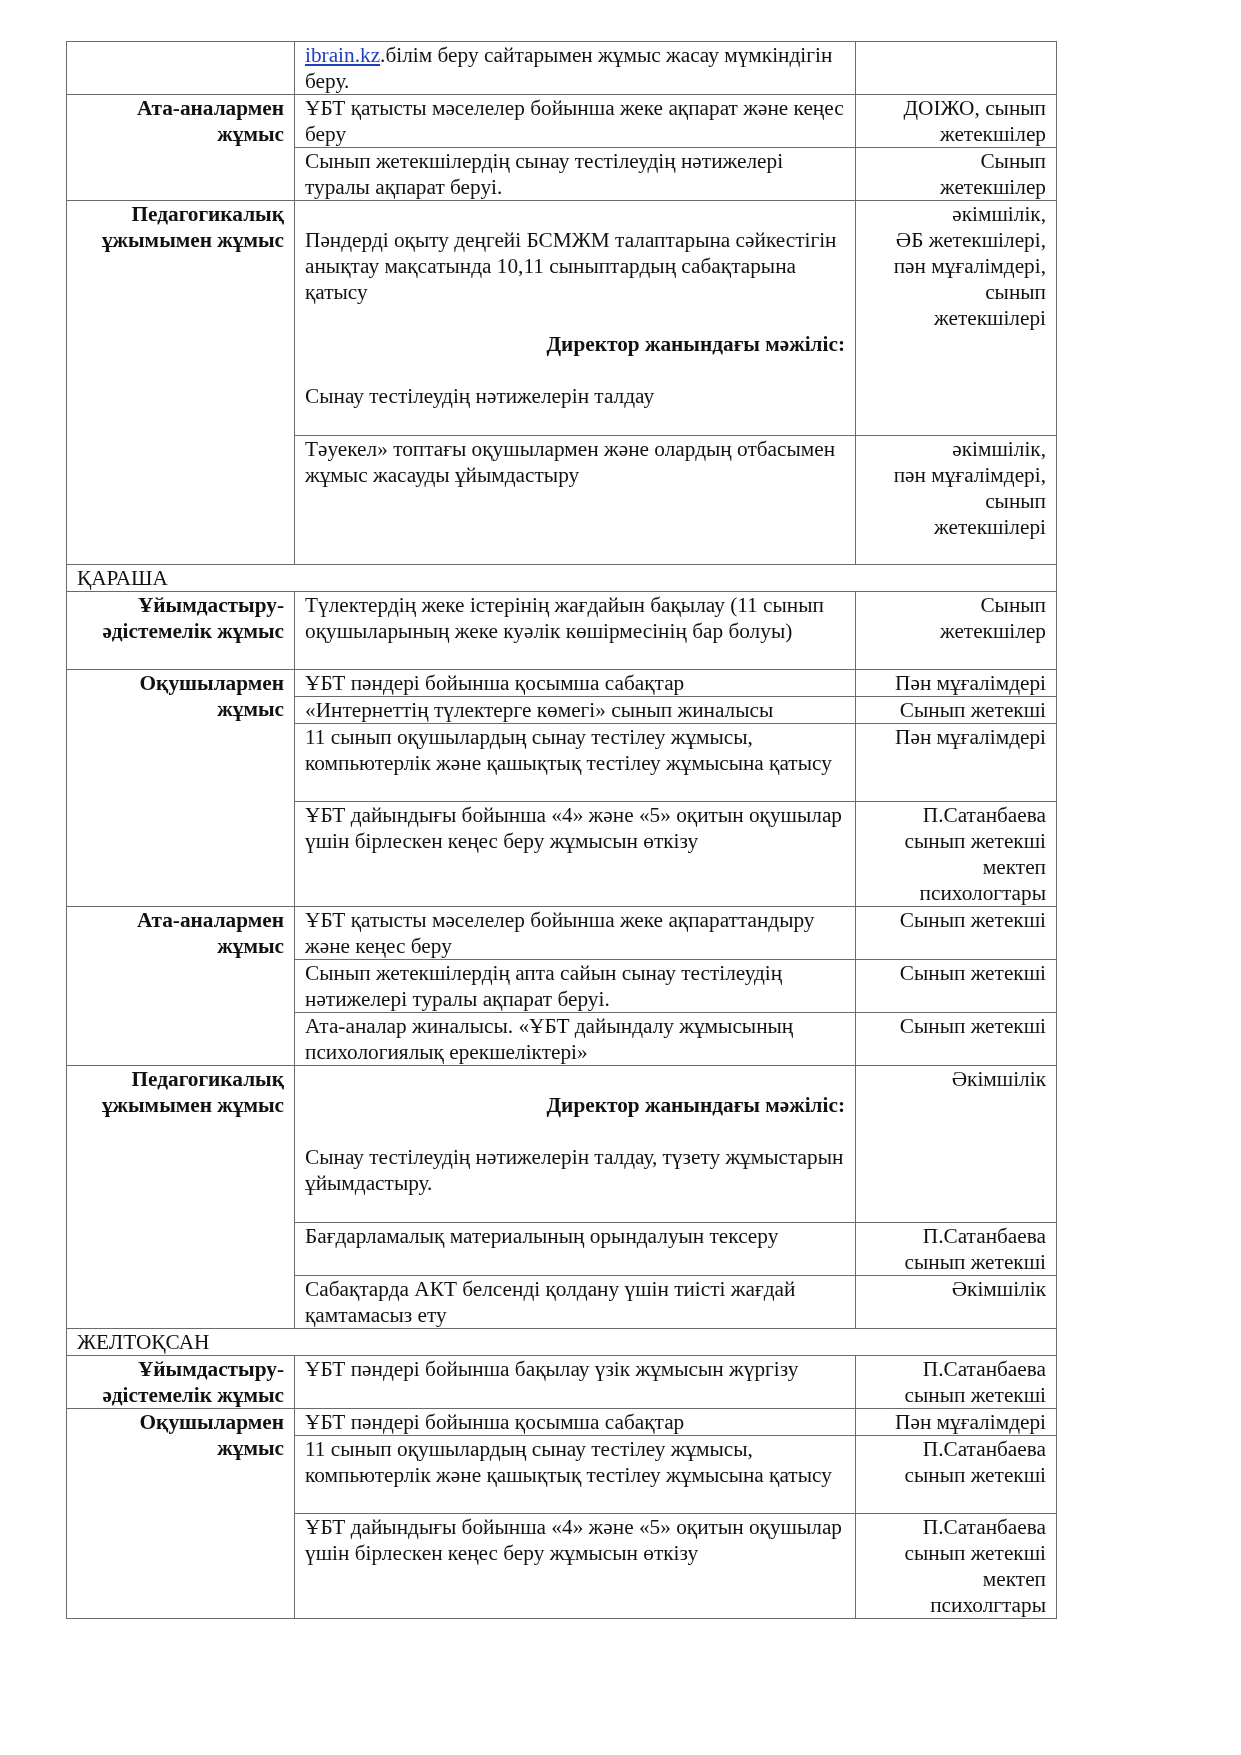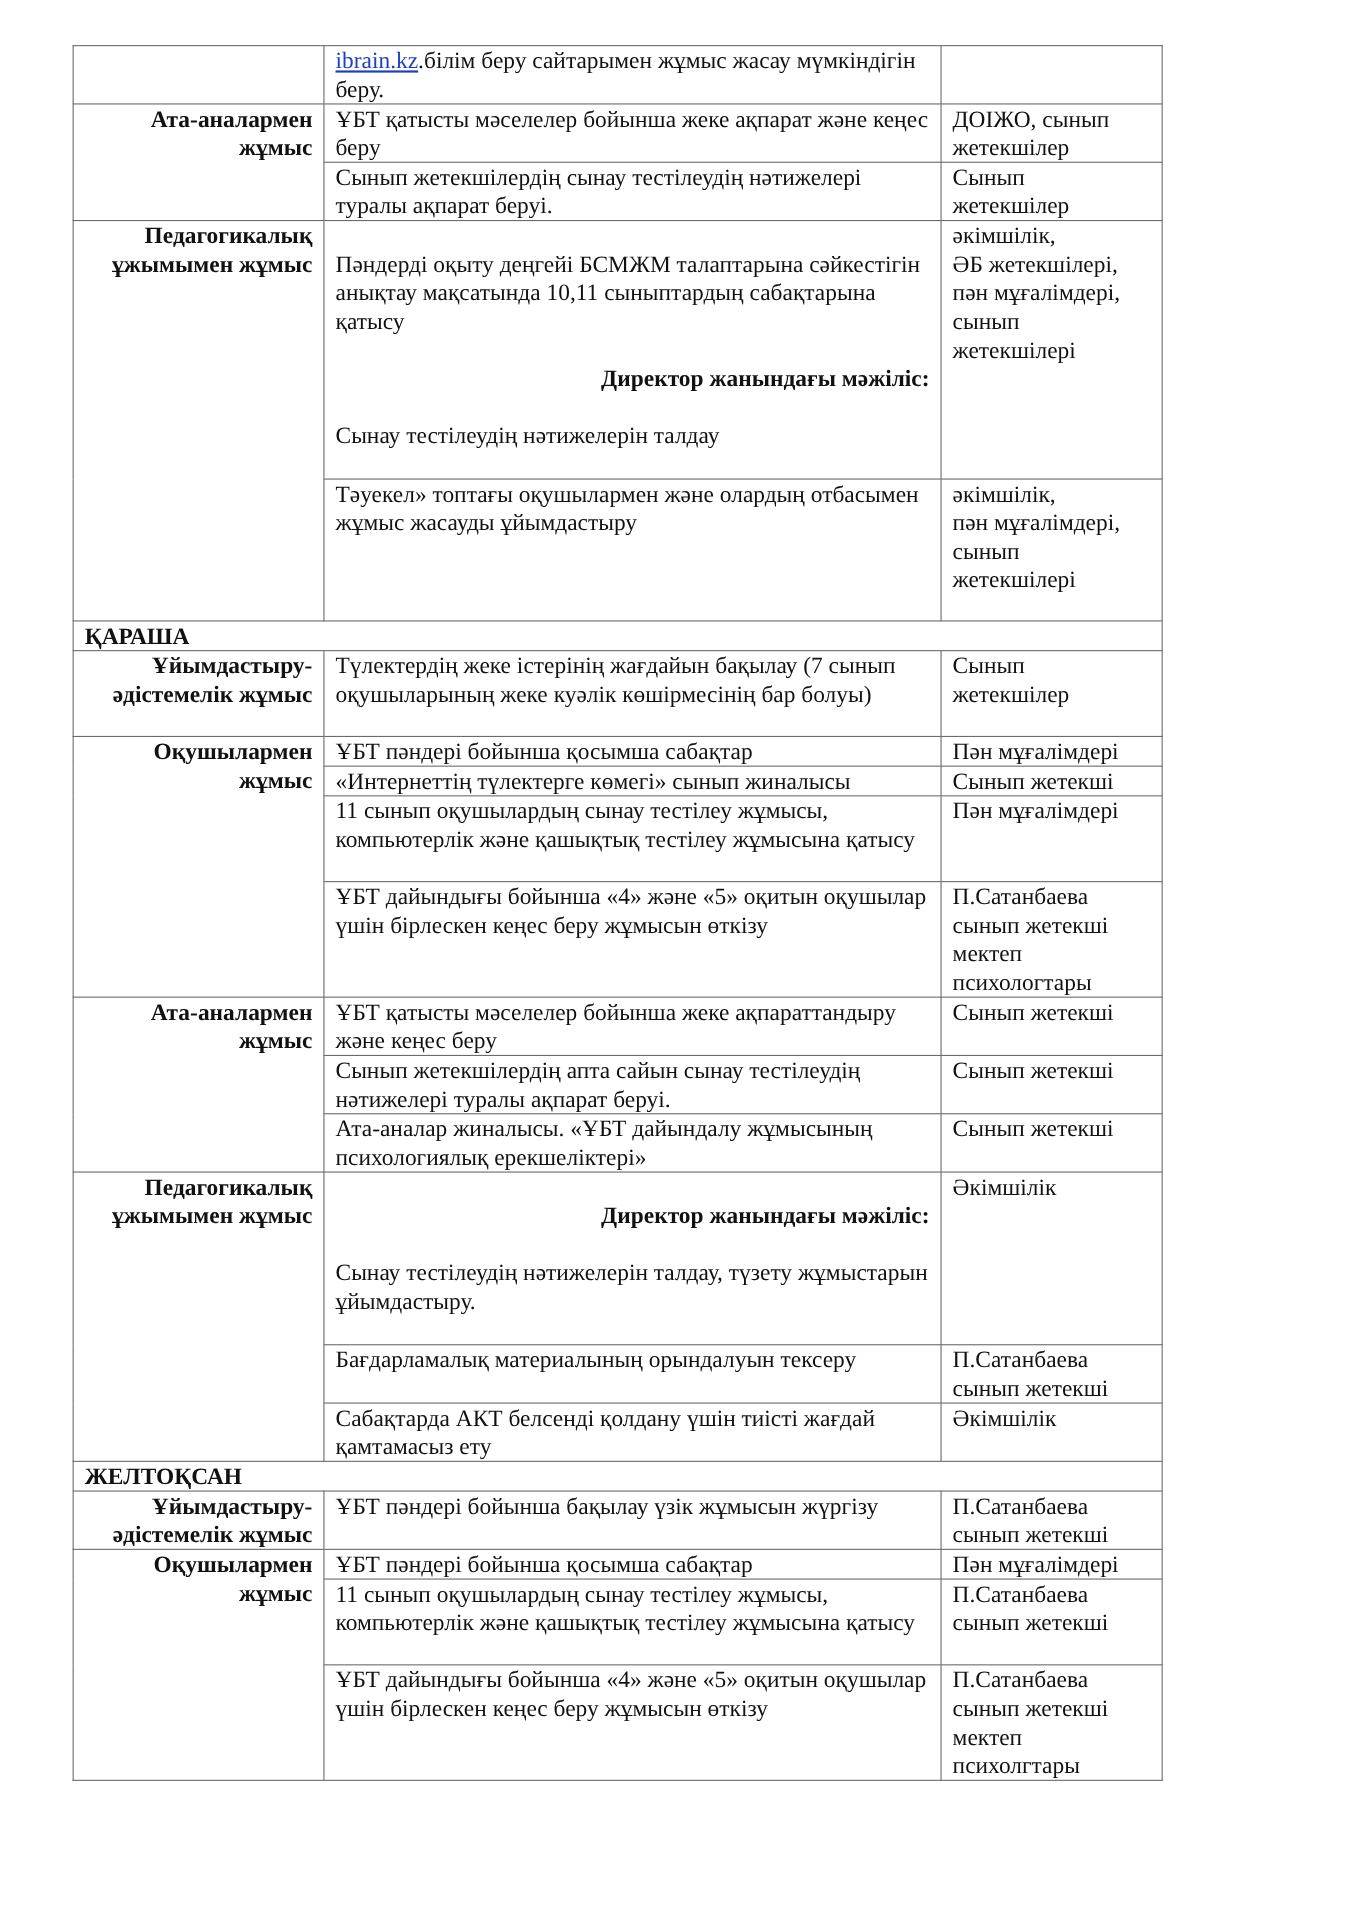--- a/index.html
+++ b/index.html
@@ -38,28 +38,28 @@
     col.c2 { width: 561px; }
     col.c3 { width: 201px; }
     .section-name {
       font-weight: bold;
       font-size: 21.3px;
       line-height: 26px;
       padding-left: 10px;
       text-align: right;
     }
     .month {
-      font-weight: bold;
+      font-weight: normal;
       font-size: 21.3px;
       line-height: 26px;
     }
     .activity { white-space: pre-line; }
     .activity .bold-line { font-weight: bold; display: block; text-align: right; }
     .activity .normal-line { display: block; white-space: pre-line; }
-    .resp { white-space: pre-line; }
+    .resp { white-space: pre-line; text-align: right; }
     a.link {
       color: #1f3fbf;
       text-decoration: underline;
     }
   </style>
 </head>
 <body>
 
 <div class="page">
   <table class="plan">
@@ -107,21 +107,21 @@
 сынып
 жетекшілері</td>
       </tr>
 
       <tr style="height:27px">
         <td colspan="3" class="month">ҚАРАША</td>
       </tr>
 
       <tr style="height:78px">
         <td class="section-name">Ұйымдастыру-әдістемелік жұмыс</td>
-        <td class="activity">Түлектердің жеке істерінің жағдайын бақылау (7 сынып оқушыларының жеке куәлік көшірмесінің бар болуы)</td>
+        <td class="activity">Түлектердің жеке істерінің жағдайын бақылау (11 сынып оқушыларының жеке куәлік көшірмесінің бар болуы)</td>
         <td class="resp">Сынып
 жетекшілер</td>
       </tr>
 
       <tr style="height:26px">
         <td rowspan="4" class="section-name">Оқушылармен жұмыс</td>
         <td class="activity">ҰБТ пәндері бойынша қосымша сабақтар</td>
         <td class="resp">Пән мұғалімдері</td>
       </tr>
       <tr style="height:26px">

